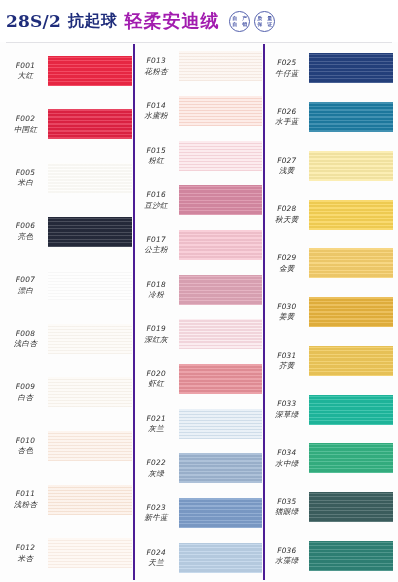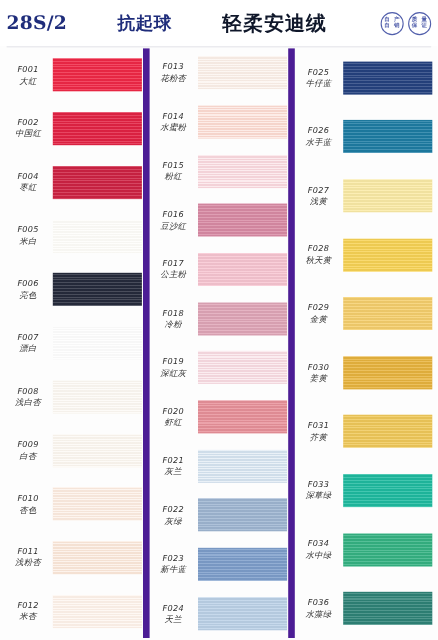--- a/index.html
+++ b/index.html
@@ -22,21 +22,21 @@
     background: #fdfdfd;
     box-sizing: border-box;
   }
 
   
   .header {
     position: relative;
     height: 42px;
     display: flex;
     align-items: center;
-    justify-content: space-between;
+    justify-content: flex-start;
     gap: 7px;
     padding: 0 6px;
     box-sizing: border-box;
     background: #ffffff;
   }
   .title-spec {
     font-family: "DejaVu Serif", "Liberation Serif", serif;
     font-size: 17px;
     font-weight: 700;
     color: #1f2d7b;
@@ -44,21 +44,21 @@
   }
   .title-feature {
     font-size: 16px;
     font-weight: 700;
     color: #1f2d7b;
     letter-spacing: 0.5px;
   }
   .title-name {
     font-size: 18px;
     font-weight: 700;
-    color: #0f172a;
+    color: #a21caf;
     letter-spacing: 1px;
   }
   .stamps {
     display: flex;
     gap: 4px;
     margin-left: 3px;
   }
   .stamp {
     width: 21px;
     height: 21px;
@@ -95,21 +95,21 @@
     box-sizing: border-box;
   }
   .column {
     flex: 1 1 0;
     display: flex;
     flex-direction: column;
     position: relative;
     font-style: italic;
   }
   .column + .column {
-    border-left: 6px solid #4c1d95;
+    border-left: 2px solid #4c1d95;
   }
 
   .swatch-row {
     flex: 1 1 0;
     display: flex;
     align-items: center;
     min-height: 0;
     padding: 0 1px;
     box-sizing: border-box;
   }
@@ -204,27 +204,20 @@
         </div>
         <div class="swatch-row">
           <div class="label">
             <span class="code">F002</span>
             <span class="cname">中国红</span>
           </div>
           <div class="swatch" style="background-color: rgb(227, 34, 68);"></div>
         </div>
         <div class="swatch-row">
           <div class="label">
-            <span class="code">F004</span>
-            <span class="cname">枣红</span>
-          </div>
-          <div class="swatch" style="background-color: rgb(206, 34, 67);"></div>
-        </div>
-        <div class="swatch-row">
-          <div class="label">
             <span class="code">F005</span>
             <span class="cname">米白</span>
           </div>
           <div class="swatch pale" style="background-color: rgb(253, 252, 248);"></div>
         </div>
         <div class="swatch-row">
           <div class="label">
             <span class="code">F006</span>
             <span class="cname">亮色</span>
           </div>
@@ -418,20 +411,27 @@
         </div>
         <div class="swatch-row">
           <div class="label">
             <span class="code">F034</span>
             <span class="cname">水中绿</span>
           </div>
           <div class="swatch" style="background-color: rgb(53, 179, 131);"></div>
         </div>
         <div class="swatch-row">
           <div class="label">
+            <span class="code">F035</span>
+            <span class="cname">猫眼绿</span>
+          </div>
+          <div class="swatch" style="background-color: rgb(61, 96, 96);"></div>
+        </div>
+        <div class="swatch-row">
+          <div class="label">
             <span class="code">F036</span>
             <span class="cname">水藻绿</span>
           </div>
           <div class="swatch" style="background-color: rgb(47, 131, 119);"></div>
         </div>
       </div>
   </div>
 
 </div>
 

